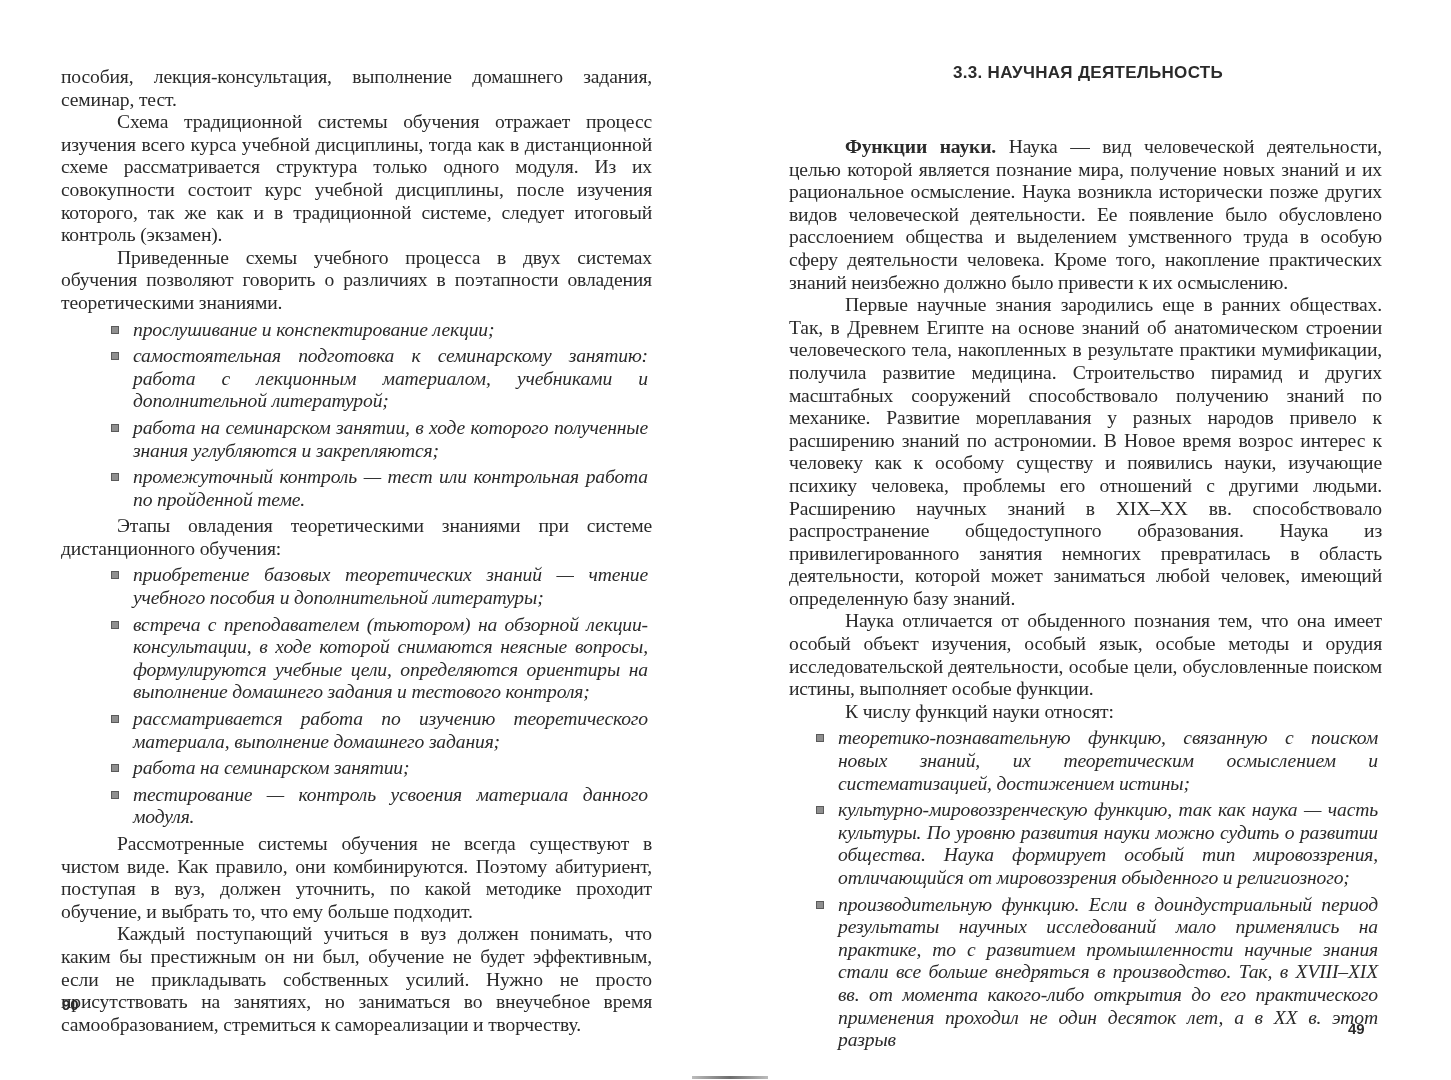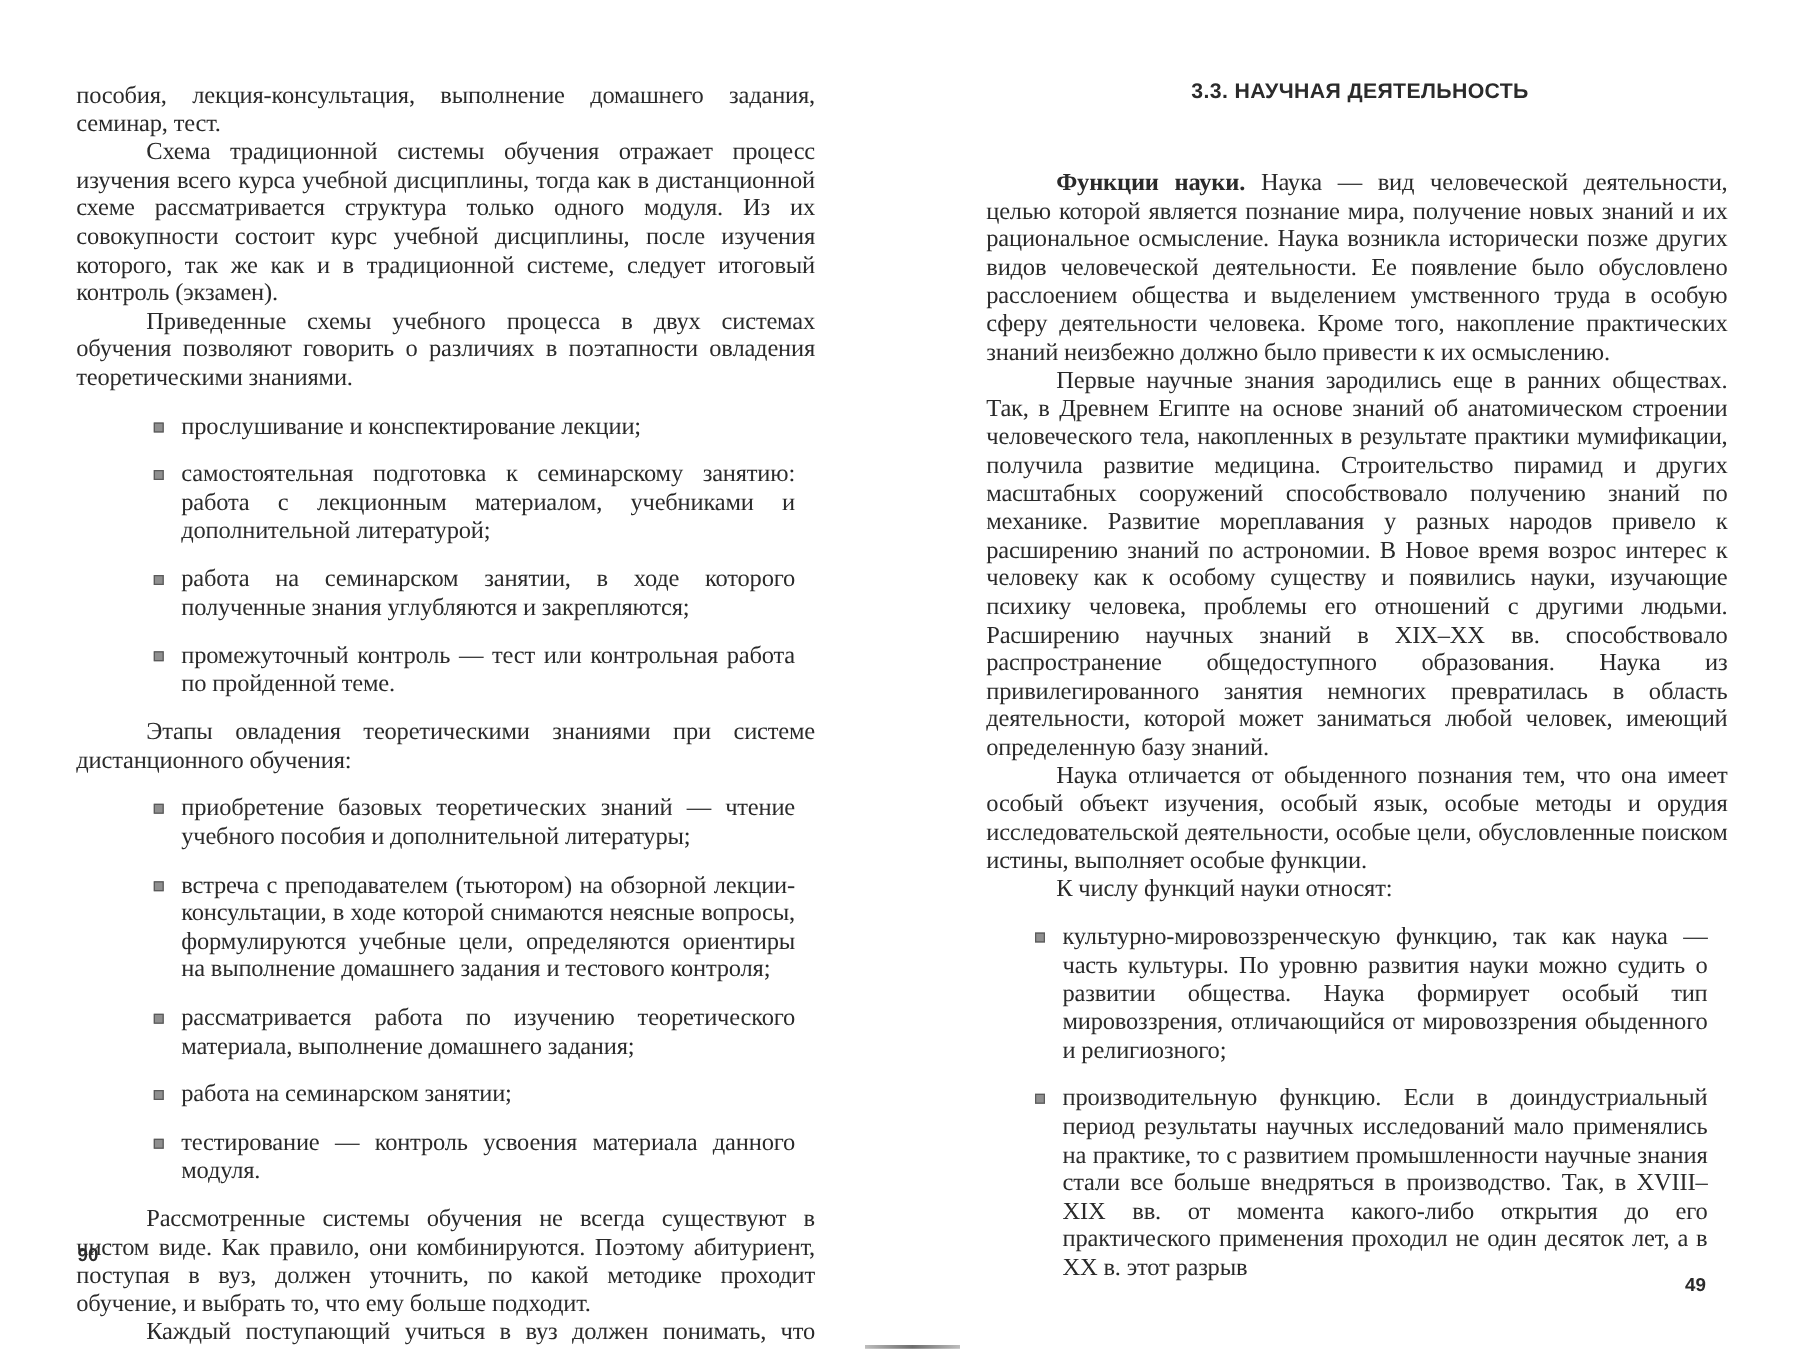--- a/index.html
+++ b/index.html
@@ -19,21 +19,21 @@
     font-size: 19.6px;
     line-height: 22.6px;
     text-align: justify;
     letter-spacing: -0.15px;
   }
   .page-left .text-block { left: 61px; width: 591px; top: 66px; }
   .page-right .text-block { left: 64px; width: 593px; top: 136px; }
   .p { margin: 0; text-indent: 0; }
   .p.indent { text-indent: 56px; font-family: Liberation Serif, serif; }
   ul.bullets { list-style: none; margin: 0; padding: 0 0 0 68px; }
-  ul.bullets li { position: relative; margin: 16px; }
+  ul.bullets li { position: relative; margin: 4px; font-style: italic; }
   ul.bullets li .bullet {
     position: absolute; left: -22px; top: 7px;
     width: 8px; height: 8px;
     background: #8f8f8f; border: 1px solid #5a5a5a;
     box-sizing: border-box;
   }
   .page-right ul.bullets { padding-left: 45px; }
   .section-title {
     position: absolute; left: 725px; width: 726px; top: 63px;
     text-align: center;
@@ -85,20 +85,21 @@
 <div class="section-title">3.3. НАУЧНАЯ ДЕЯТЕЛЬНОСТЬ</div>
 <div class="page page-right">
   <div class="text-block">
     <p class="p indent">
       <span class="run-in">Функции науки.</span><span> Наука — вид человеческой деятельности, целью которой является познание мира, получение новых знаний и их рациональное осмысление. Наука возникла исторически позже других видов человеческой деятельности. Ее появление было обусловлено расслоением общества и выделением умственного труда в особую сферу деятельности человека. Кроме того, накопление практических знаний неизбежно должно было привести к их осмыслению.</span>
     </p>
     <p class="p indent">Первые научные знания зародились еще в ранних обществах. Так, в Древнем Египте на основе знаний об анатомическом строении человеческого тела, накопленных в результате практики мумификации, получила развитие медицина. Строительство пирамид и других масштабных сооружений способствовало получению знаний по механике. Развитие мореплавания у разных народов привело к расширению знаний по астрономии. В Новое время возрос интерес к человеку как к особому существу и появились науки, изучающие психику человека, проблемы его отношений с другими людьми. Расширению научных знаний в XIX–XX вв. способствовало распространение общедоступного образования. Наука из привилегированного занятия немногих превратилась в область деятельности, которой может заниматься любой человек, имеющий определенную базу знаний.</p>
     <p class="p indent">Наука отличается от обыденного познания тем, что она имеет особый объект изучения, особый язык, особые методы и орудия исследовательской деятельности, особые цели, обусловленные поиском истины, выполняет особые функции.</p>
     <p class="p indent">К числу функций науки относят:</p>
     <ul class="bullets">
+      <li><span class="bullet"></span><span>теоретико-познавательную функцию, связанную с поиском новых знаний, их теоретическим осмыслением и систематизацией, достижением истины;</span></li>
       <li><span class="bullet"></span><span>культурно-мировоззренческую функцию, так как наука — часть культуры. По уровню развития науки можно судить о развитии общества. Наука формирует особый тип мировоззрения, отличающийся от мировоззрения обыденного и религиозного;</span></li>
       <li><span class="bullet"></span><span>производительную функцию. Если в доиндустриальный период результаты научных исследований мало применялись на практике, то с развитием промышленности научные знания стали все больше внедряться в производство. Так, в XVIII–XIX вв. от момента какого-либо открытия до его практического применения проходил не один десяток лет, а в XX в. этот разрыв</span></li>
     </ul>
   </div>
   <div class="page-number pn-right" style="left:623px;margin-top:24px;">49</div>
 </div>
 
 <div class="spine-mark"></div>
 
 </body></html>

